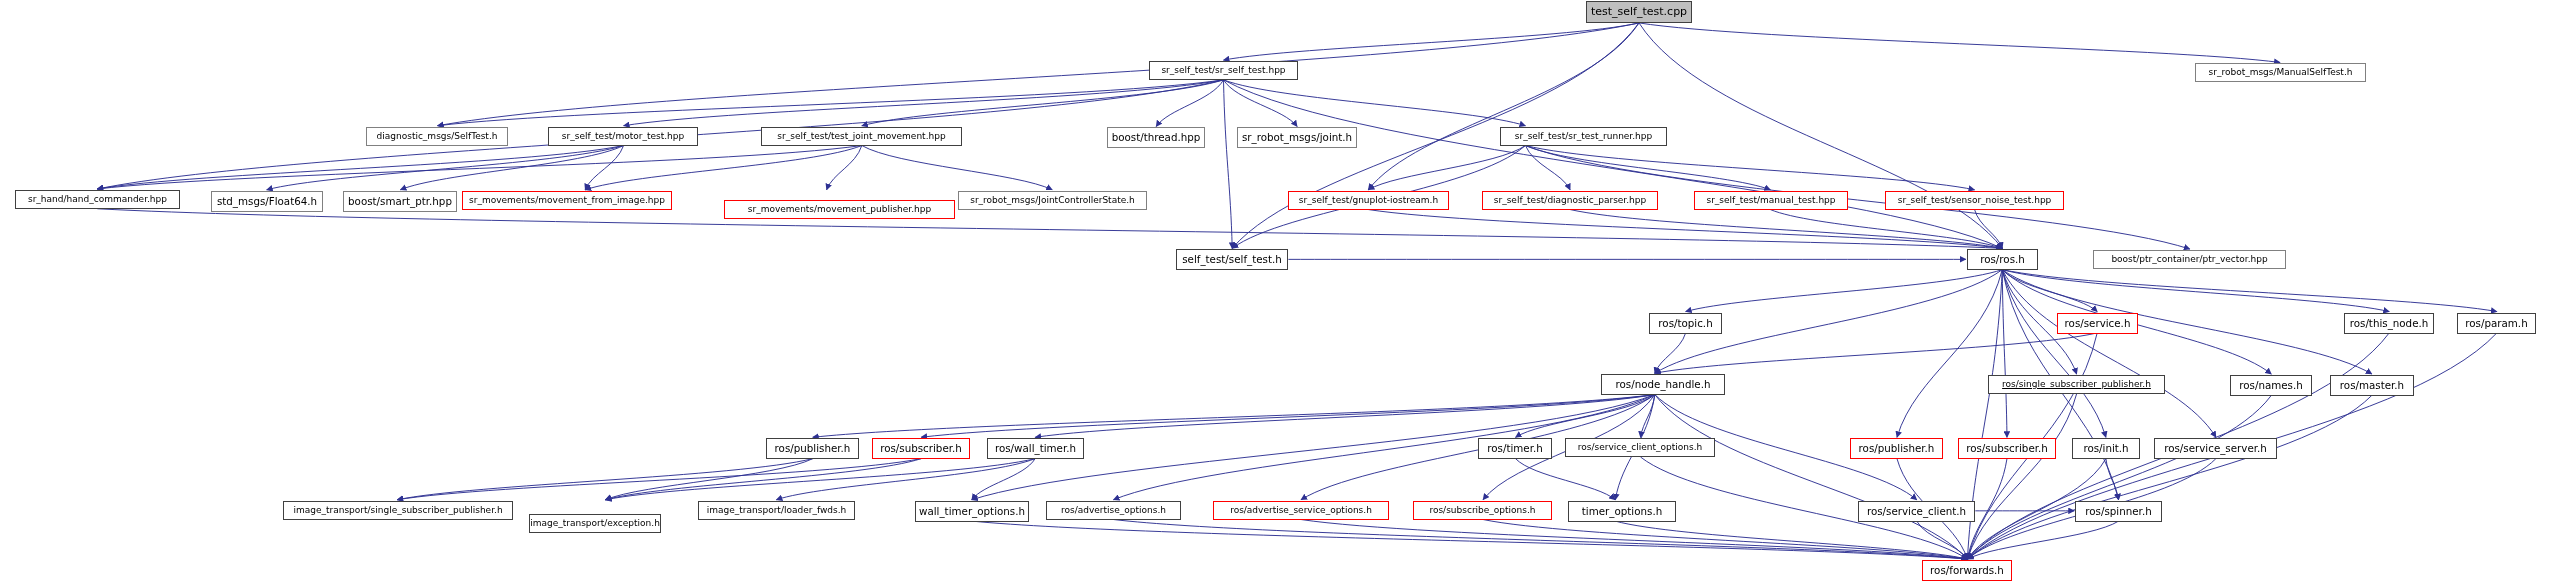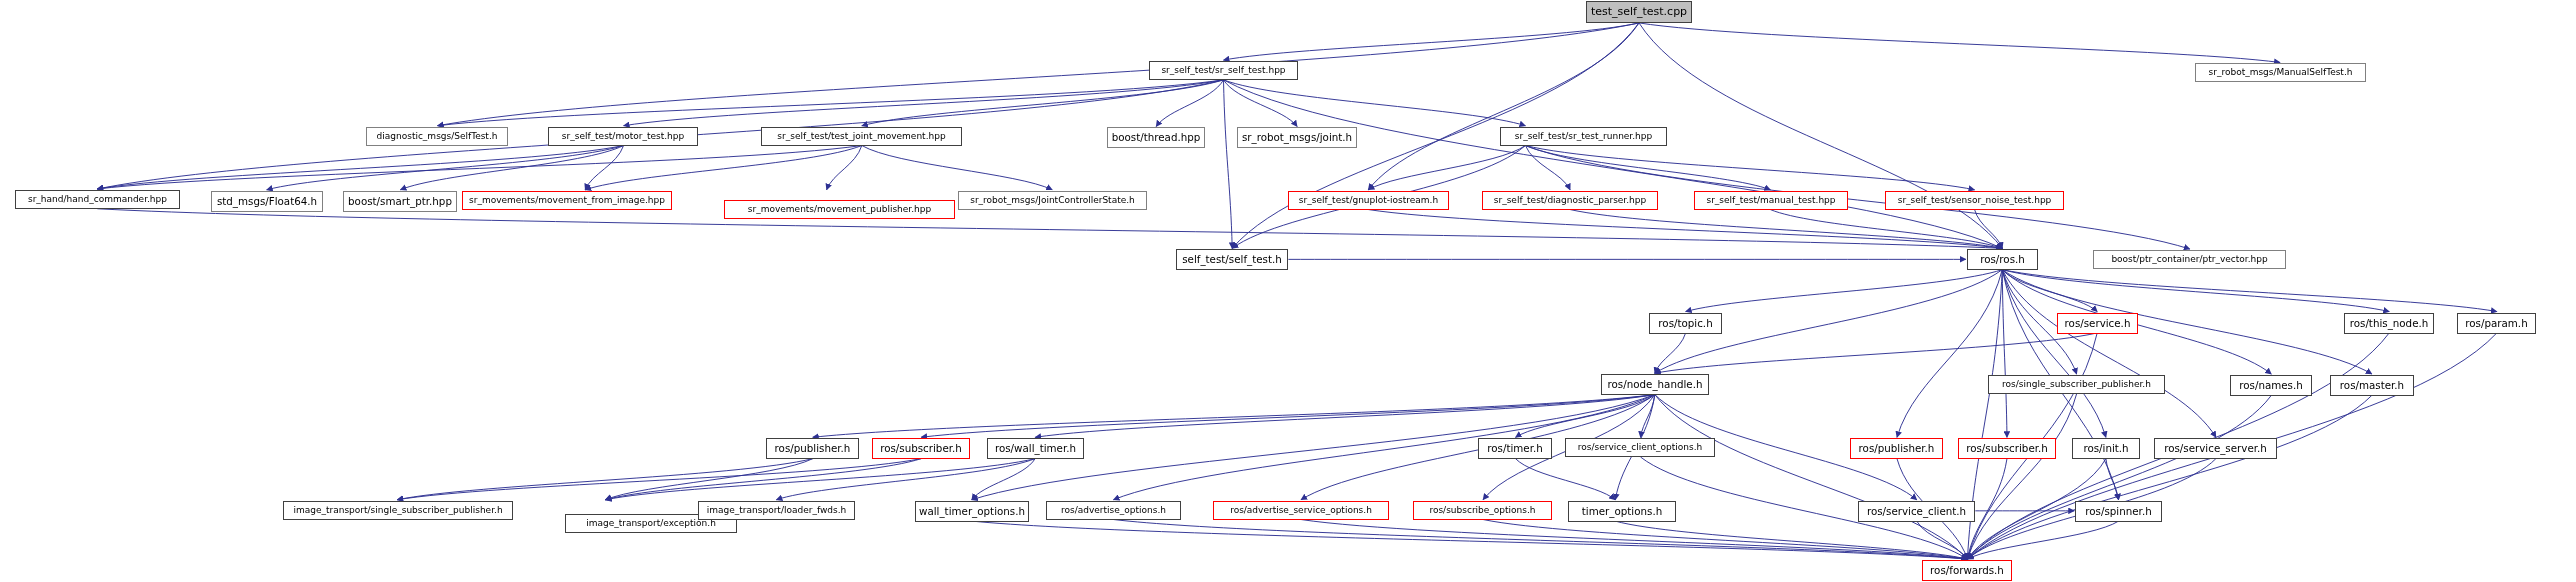--- a/index.html
+++ b/index.html
@@ -159,35 +159,35 @@
     <div class="node red small" style="left: 1482px; top: 191px; width: 176px;">sr_self_test/diagnostic_parser.hpp</div>
     <div class="node red small" style="left: 1694px; top: 191px; width: 154px;">sr_self_test/manual_test.hpp</div>
     <div class="node red small" style="left: 1885px; top: 191px; width: 179px;">sr_self_test/sensor_noise_test.hpp</div>
     <div class="node dark" style="left: 1176px; top: 249px; width: 112px;">self_test/self_test.h</div>
     <div class="node dark" style="left: 1967px; top: 249px; width: 71px;">ros/ros.h</div>
     <div class="node  small" style="left: 2093px; top: 250px; width: 193px;">boost/ptr_container/ptr_vector.hpp</div>
     <div class="node dark" style="left: 1649px; top: 313px; width: 73px;">ros/topic.h</div>
     <div class="node red" style="left: 2057px; top: 313px; width: 81px;">ros/service.h</div>
     <div class="node dark" style="left: 2344px; top: 313px; width: 90px;">ros/this_node.h</div>
     <div class="node dark" style="left: 2457px; top: 313px; width: 79px;">ros/param.h</div>
-    <div class="node dark" style="left: 1601px; top: 374px; width: 108px;">ros/node_handle.h</div>
-    <div class="node dark small" style="left: 1988px; top: 375px; width: 177px;">ros/single_subscriber_publisher.h</div>
+    <div class="node dark" style="left: 1601px; top: 374px; width: 124px;">ros/node_handle.h</div>
+    <div class="node dark small" style="left: 1988px; top: 375px; width: 177px; text-decoration: underline;">ros/single_subscriber_publisher.h</div>
     <div class="node dark" style="left: 2230px; top: 375px; width: 82px;">ros/names.h</div>
     <div class="node dark" style="left: 2330px; top: 375px; width: 84px;">ros/master.h</div>
     <div class="node dark" style="left: 766px; top: 438px; width: 93px;">ros/publisher.h</div>
     <div class="node red" style="left: 872px; top: 438px; width: 98px;">ros/subscriber.h</div>
     <div class="node dark" style="left: 987px; top: 438px; width: 97px;">ros/wall_timer.h</div>
     <div class="node dark" style="left: 1478px; top: 438px; width: 74px;">ros/timer.h</div>
     <div class="node dark small" style="left: 1565px; top: 438px; width: 150px;">ros/service_client_options.h</div>
     <div class="node red" style="left: 1850px; top: 438px; width: 93px;">ros/publisher.h</div>
     <div class="node red" style="left: 1958px; top: 438px; width: 98px;">ros/subscriber.h</div>
     <div class="node dark" style="left: 2072px; top: 438px; width: 68px;">ros/init.h</div>
     <div class="node dark" style="left: 2154px; top: 438px; width: 123px;">ros/service_server.h</div>
     <div class="node dark small" style="left: 283px; top: 501px; width: 230px;">image_transport/single_subscriber_publisher.h</div>
-    <div class="node dark small" style="left: 529px; top: 514px; width: 172px; margin-left: 36px;">image_transport/exception.h</div>
+    <div class="node dark small" style="left: 529px; top: 514px; width: 132px;">image_transport/exception.h</div>
     <div class="node dark small" style="left: 698px; top: 501px; width: 157px;">image_transport/loader_fwds.h</div>
     <div class="node dark" style="left: 915px; top: 501px; width: 114px;">wall_timer_options.h</div>
     <div class="node dark small" style="left: 1046px; top: 501px; width: 135px;">ros/advertise_options.h</div>
     <div class="node red small" style="left: 1213px; top: 501px; width: 176px;">ros/advertise_service_options.h</div>
     <div class="node red small" style="left: 1413px; top: 501px; width: 139px;">ros/subscribe_options.h</div>
     <div class="node dark" style="left: 1568px; top: 501px; width: 108px;">timer_options.h</div>
     <div class="node dark" style="left: 1858px; top: 501px; width: 117px;">ros/service_client.h</div>
     <div class="node dark" style="left: 2075px; top: 501px; width: 87px;">ros/spinner.h</div>
     <div class="node red" style="left: 1922px; top: 560px; width: 90px;">ros/forwards.h</div>
   </div>

